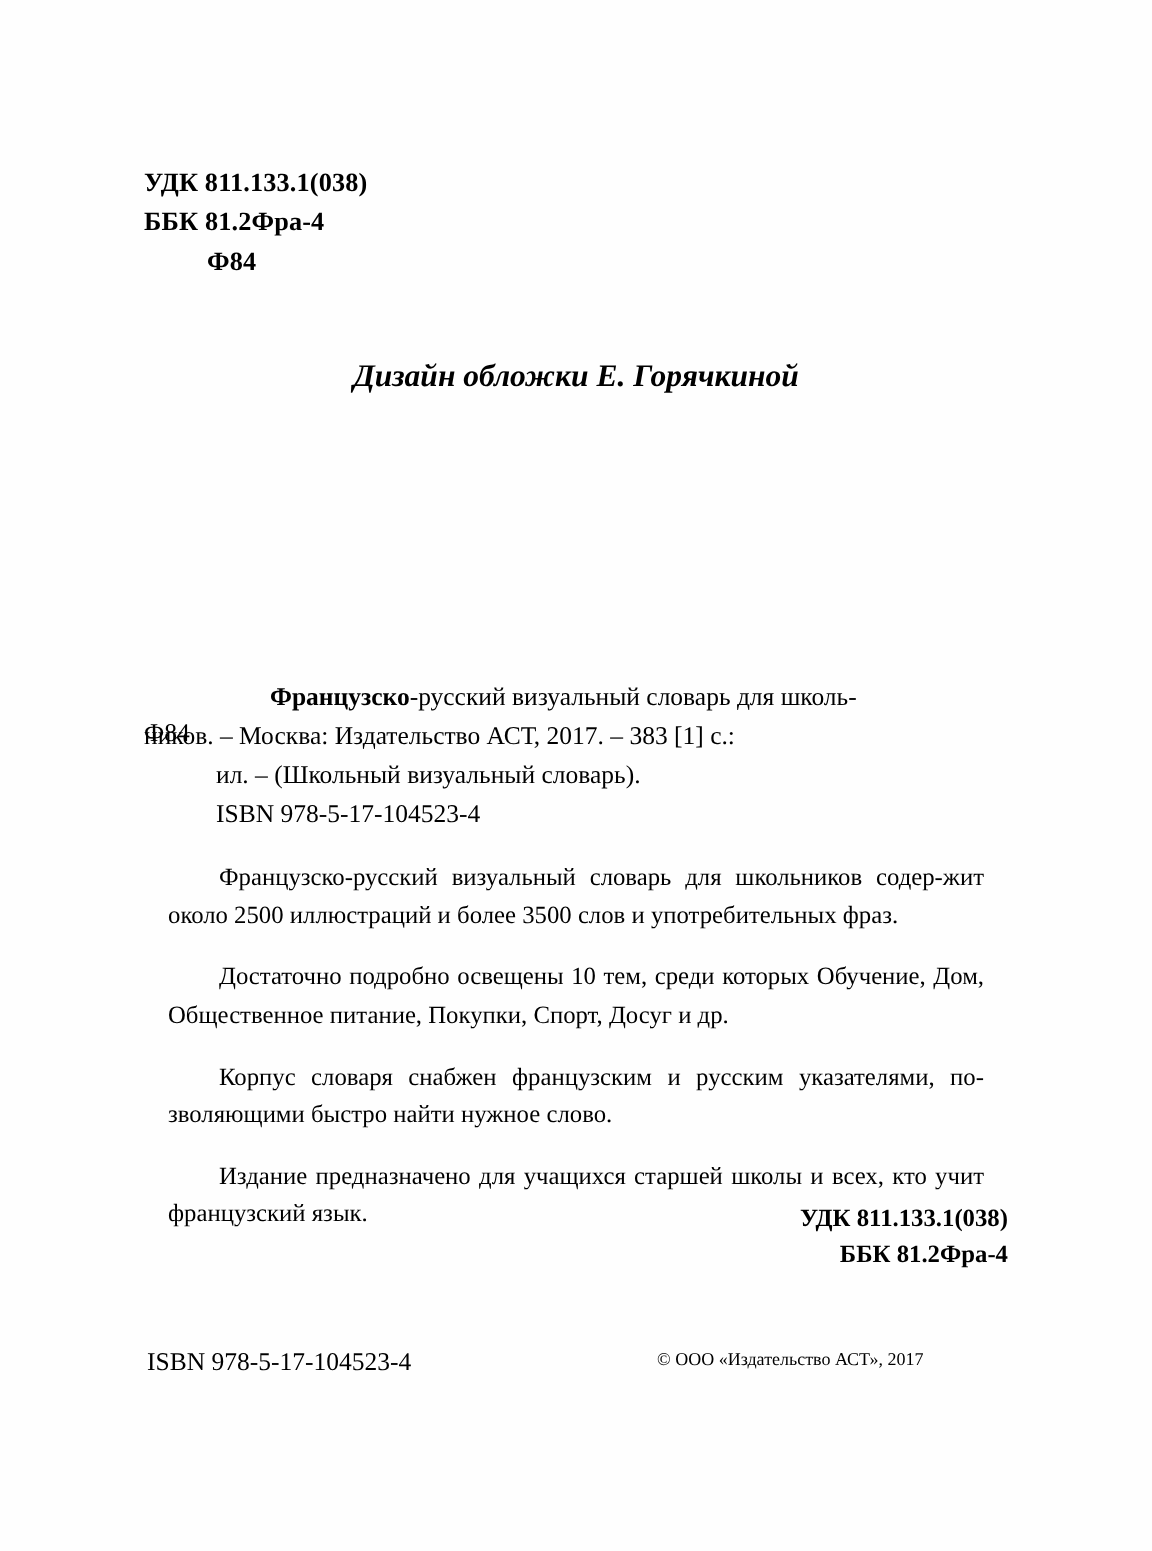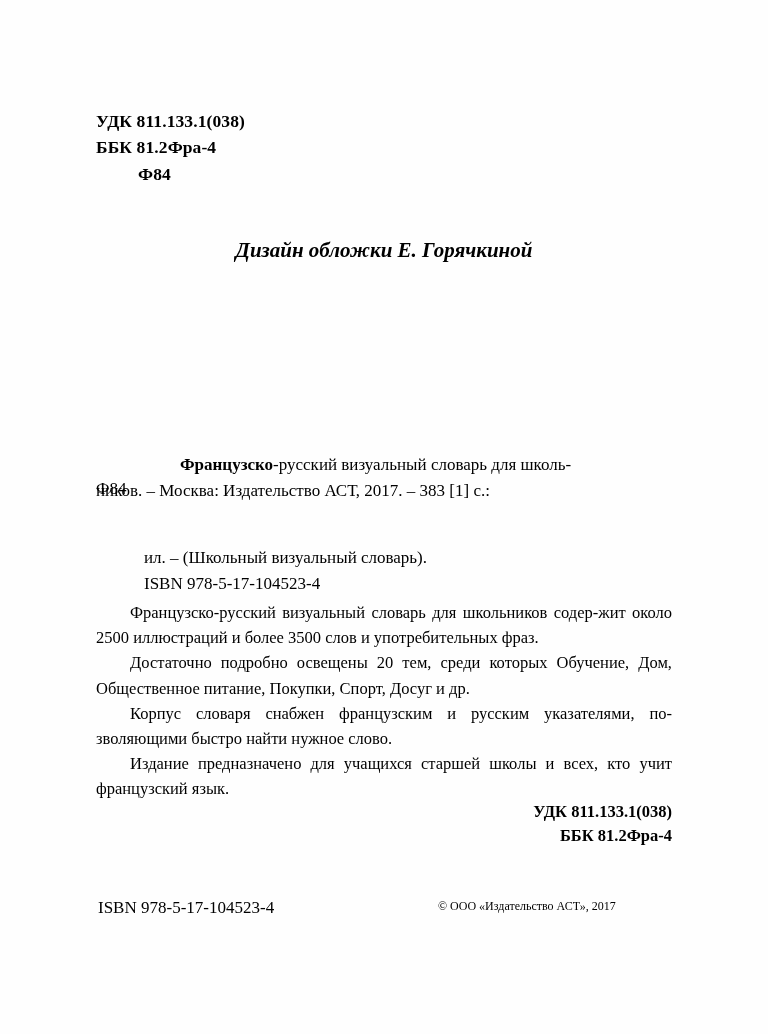--- a/index.html
+++ b/index.html
@@ -78,21 +78,21 @@
     margin-top: 1px;
     font-size: 17px;
   }
 
   .annot {
     margin-top: 3px;
     font-size: 16.5px;
     line-height: 1.52;
   }
   .annot p {
-    margin: 0;
+    margin: 16px;
     text-indent: 34px;
     text-align: justify;
     text-align-last: left;
     hyphens: manual;
   }
 
   
   .class-repeat {
     position: absolute;
     left: 96px;
@@ -130,26 +130,26 @@
   </div>
 
   <div class="designer">Дизайн обложки Е. Горячкиной</div>
 
   <div class="cip">
     <div class="cip-code">Ф84</div>
     <div class="cip-head">
       <span class="ind"></span><span class="bold">Французско</span><span>-русский визуальный словарь для школь-</span>
     </div>
     <div class="cip-head" style="padding-left:0;">ников. – Москва: Издательство АСТ, 2017. – 383 [1] с.:</div>
-    <div class="cip-head" style="padding-left:48px;margin-top:41px;">ил. – (Школьный визуальный словарь).</div>
+    <div class="cip-head" style="padding-left:48px;">ил. – (Школьный визуальный словарь).</div>
     <div class="isbn-line">ISBN 978-5-17-104523-4</div>
 
     <div class="annot">
       <p>Французско-русский визуальный словарь для школьников содер-жит около 2500 иллюстраций и более 3500 слов и употребительных фраз.</p>
-      <p>Достаточно подробно освещены 20 тем, среди которых Обучение, Дом, Общественное питание, Покупки, Спорт,  Досуг и др.</p>
+      <p>Достаточно подробно освещены 10 тем, среди которых Обучение, Дом, Общественное питание, Покупки, Спорт,  Досуг и др.</p>
       <p>Корпус словаря снабжен французским и русским указателями, по-зволяющими быстро найти нужное слово.</p>
       <p>Издание предназначено для учащихся старшей школы и всех, кто учит французский язык.</p>
     </div>
   </div>
 
   <div class="class-repeat">
     <div>УДК 811.133.1(038)</div>
     <div>ББК 81.2Фра-4</div>
   </div>
 

